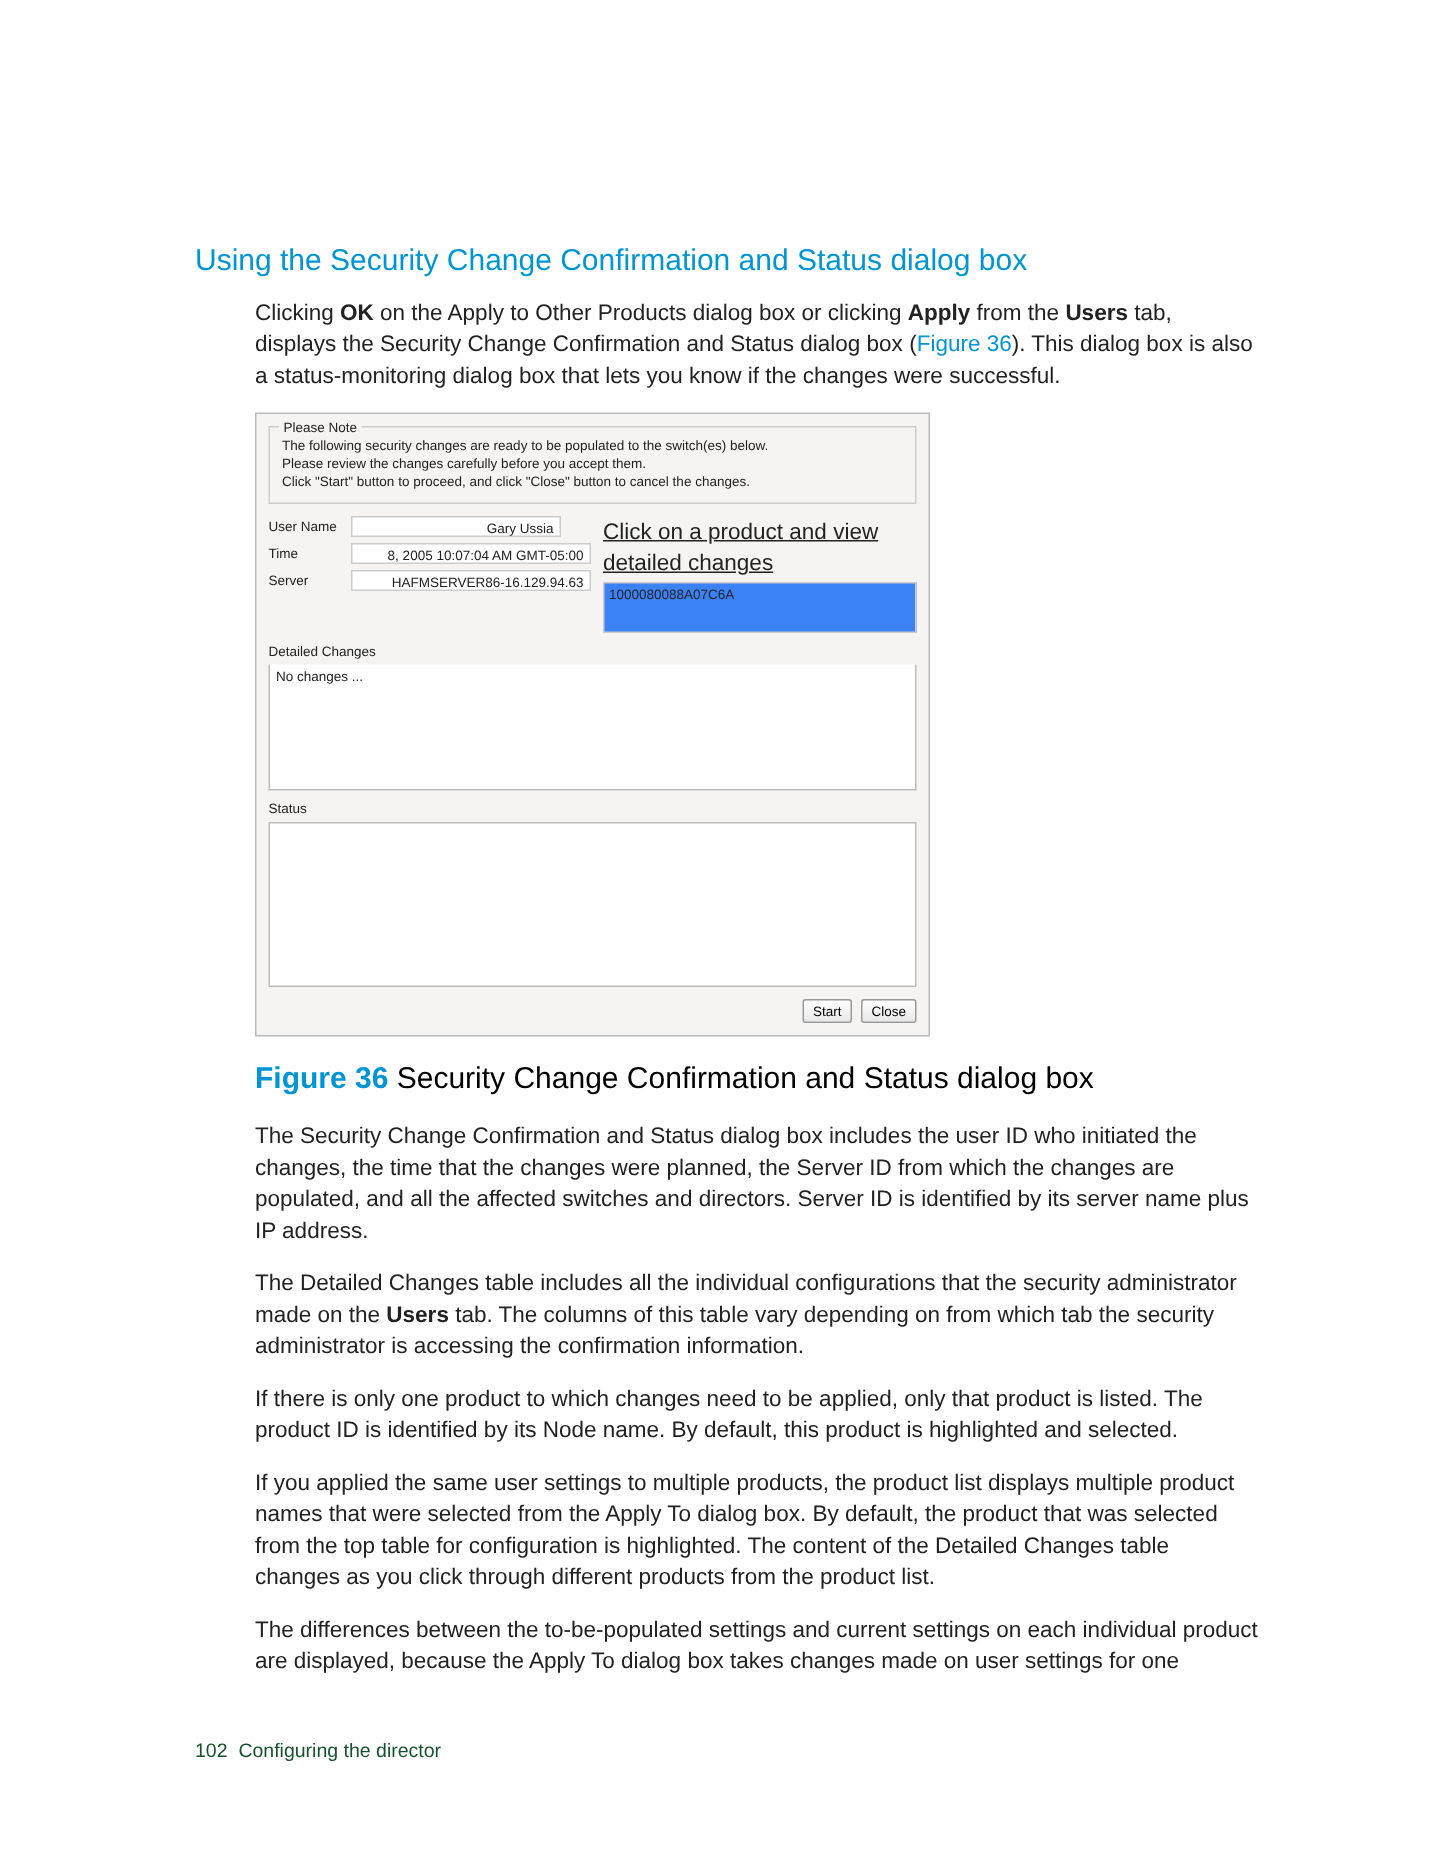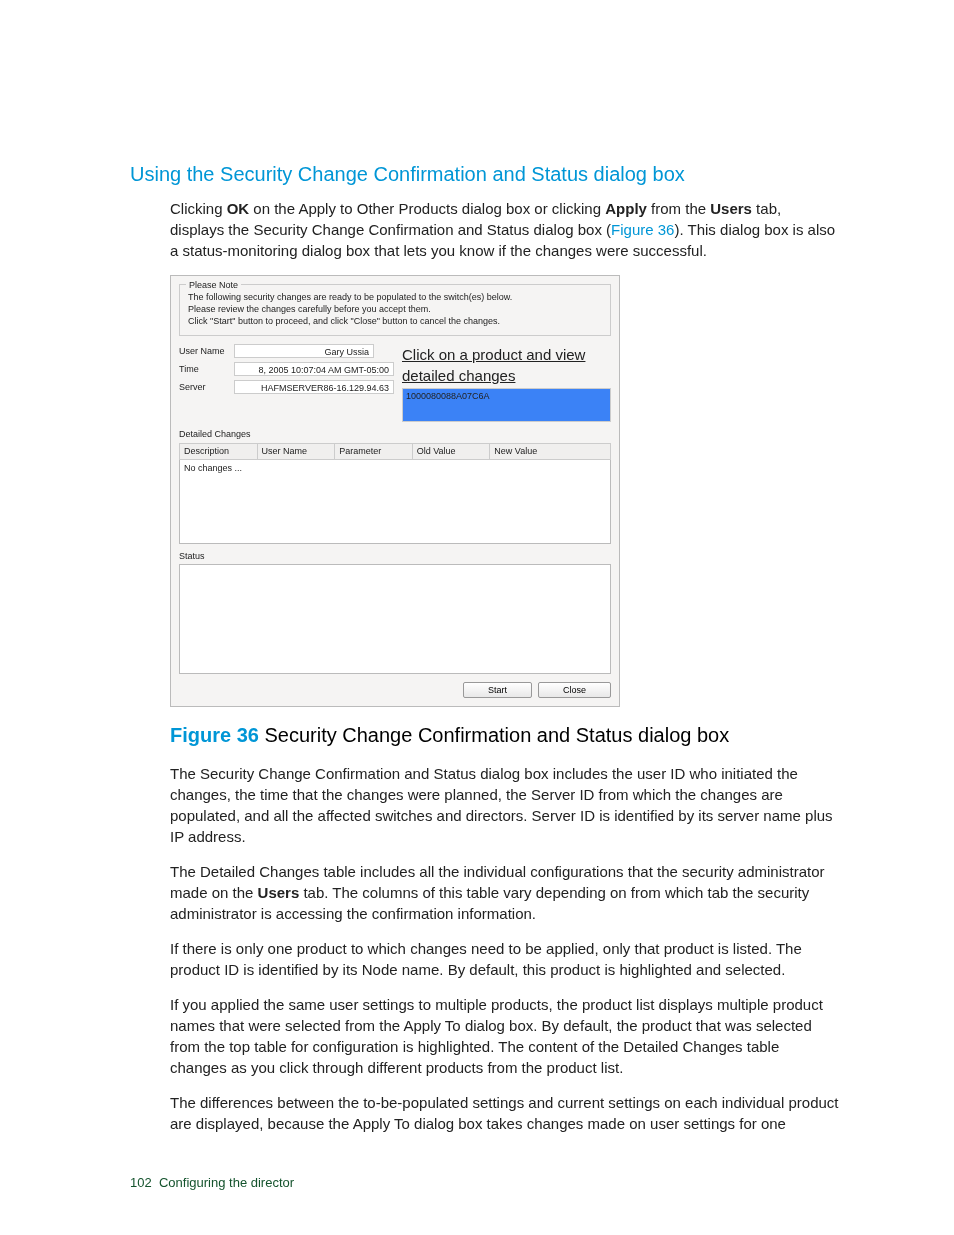--- a/index.html
+++ b/index.html
@@ -105,21 +105,21 @@
   }
   .dialog-buttons {
     display: flex;
     justify-content: flex-end;
     gap: 6px;
   }
   .btn {
     border: 1px solid #999;
     background: linear-gradient(#fff,#e8e8e8);
     font-size: 9px;
-    padding: 2px 24px;
+    padding: 2px 6px;
     border-radius: 2px;
     cursor: pointer;
   }
   .figure-caption {
     margin-left: 40px;
     margin-bottom: 14px;
     font-size: 20px;
   }
   .figure-caption .fig-label { color: #0096d6; font-weight: bold; }
   .footer {
@@ -163,31 +163,20 @@
       </div>
       <div class="product-panel">
         <div class="product-label">Click on a product and view detailed changes</div>
         <div class="product-list">
           <div>1000080088A07C6A</div>
         </div>
       </div>
     </div>
 
     <div class="section-label">Detailed Changes</div>
-    <table class="table">
-      <tbody>
-          <tr>
-        <th style="width:18%">Description</th>
-        <th style="width:18%">User Name</th>
-        <th style="width:18%">Parameter</th>
-        <th style="width:18%">Old Value</th>
-        <th>New Value</th>
-      </tr>
-    </tbody>
-      </table>
     <div class="changes-body">
       <span>No changes ...</span>
     </div>
 
     <div class="section-label" style="margin-top:6px;">Status</div>
     <div class="status-box"></div>
 
     <div class="dialog-buttons">
       <button class="btn">Start</button>
       <button class="btn">Close</button>

